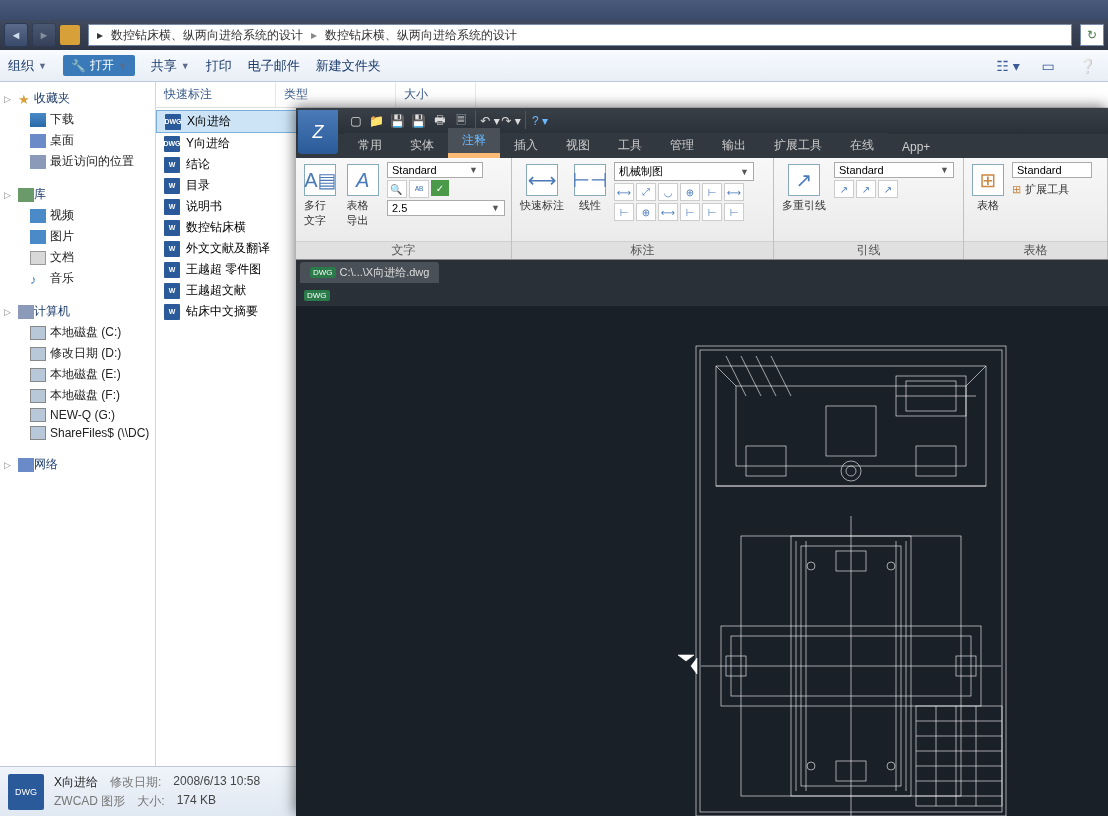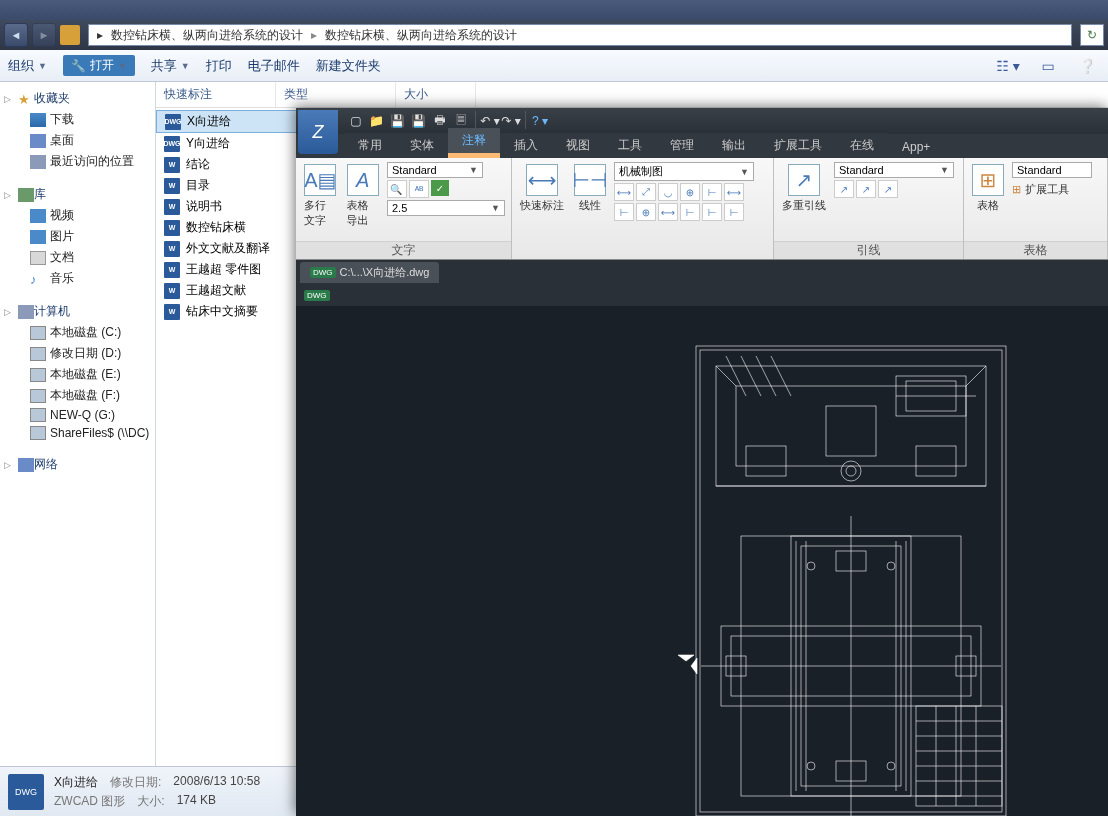--- a/index.html
+++ b/index.html
@@ -366,20 +366,21 @@
               <div class="small-icon">⟷</div>
             <div class="small-icon">⊢</div>
               <div class="small-icon">⊕</div>
               <div class="small-icon">⟷</div>
               <div class="small-icon">⊢</div>
               <div class="small-icon">⊢</div>
               <div class="small-icon">⊢</div>
           </div>
         </div>
       </div>
+      <div class="panel-label">标注</div>
     </div>
     <div class="ribbon-panel" style="width:190px">
       <div class="panel-content">
         <div class="big-btn">
             <div class="big-icon">↗</div>
             <span>多重引线</span>
           </div>
         <div style="flex:1">
           <div class="combo" style="width:120px">
               <span>Standard</span>

